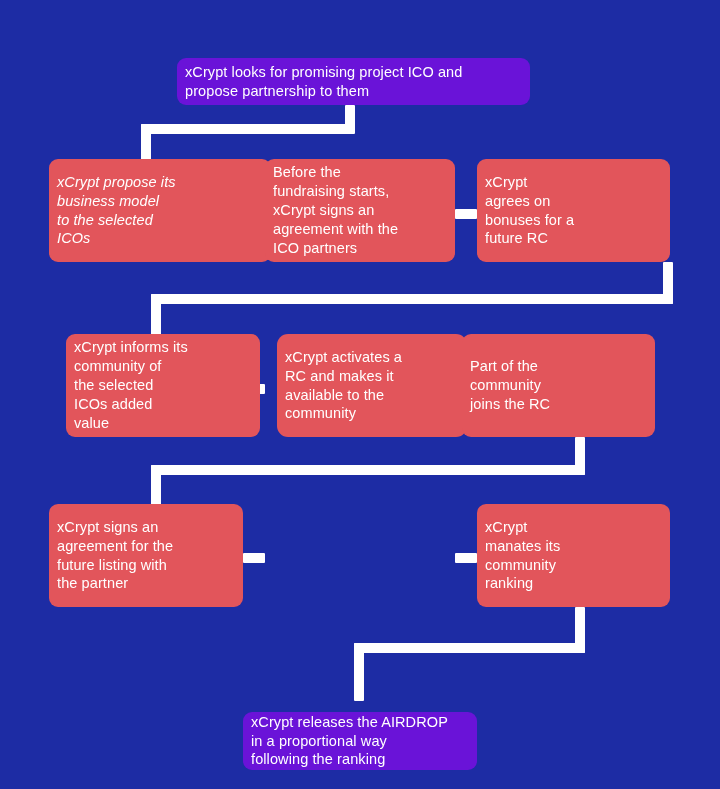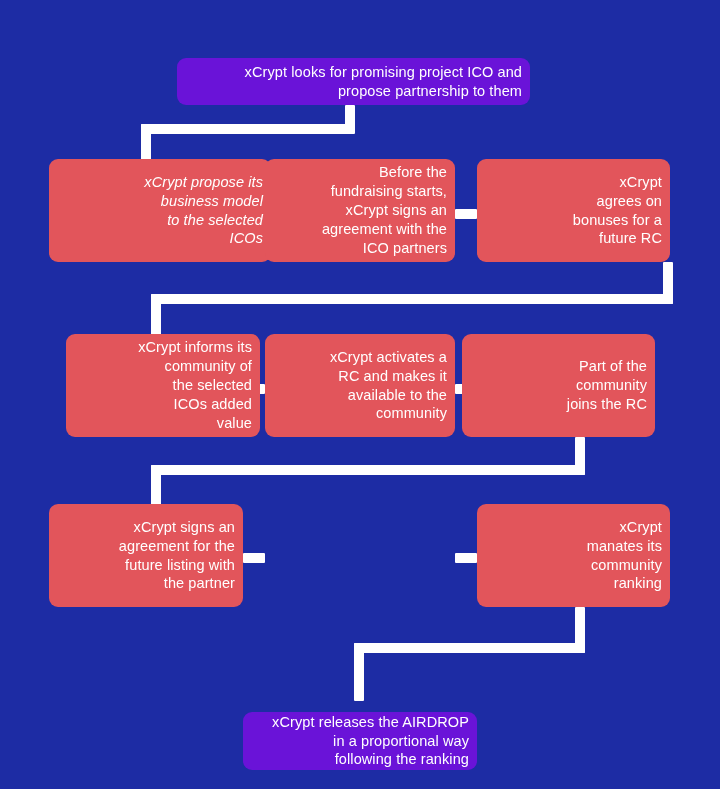--- a/index.html
+++ b/index.html
@@ -26,21 +26,21 @@
   }
 
   
   .node {
     position: absolute;
     box-sizing: border-box;
     border-radius: 9px;
     display: flex;
     align-items: center;
     justify-content: center;
-    text-align: right;
+    text-align: left;
     color: #ffffff;
     line-height: 1.30;
     letter-spacing: 0.1px;
     padding: 4px 8px;
     white-space: pre-line;
   }
   .node.purple {
     background: #6a13d8;
     font-size: 14.5px;
   }
@@ -116,21 +116,21 @@
 future RC</span>
   </div>
 
   <div class="node red" style="left:66px; top:334px; width:194px; height:103px;">
     <span class="node-text">xCrypt informs its
 community of
 the selected
 ICOs added
 value</span>
   </div>
-  <div class="node red" style="left:265px; top:334px; width:190px; height:103px;">
+  <div class="node red" style="left:277px; top:334px; width:190px; height:103px;border-radius:11px;">
     <span class="node-text">xCrypt activates a
 RC and makes it
 available to the
 community</span>
   </div>
   <div class="node red" style="left:462px; top:334px; width:193px; height:103px;">
     <span class="node-text">Part of the
 community
 joins the RC</span>
   </div>

